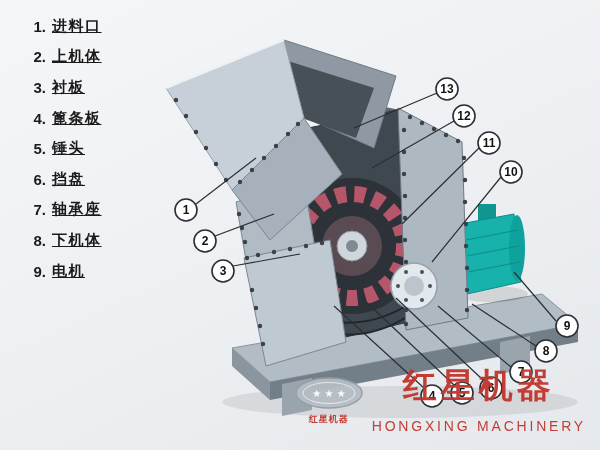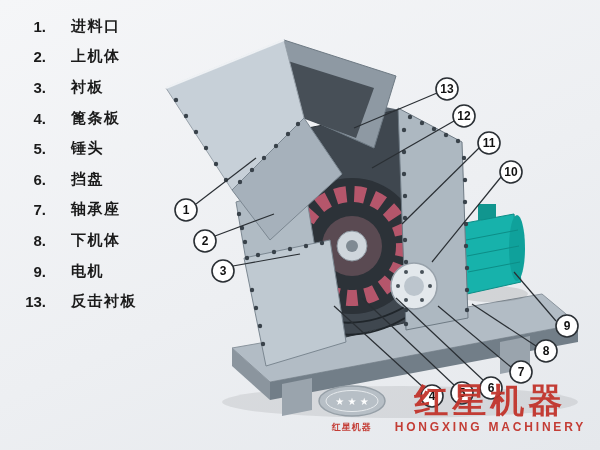--- a/index.html
+++ b/index.html
@@ -10,34 +10,34 @@
   }
   .stage{
     position:relative;width:600px;height:450px;
     background:linear-gradient(155deg,#f5f6f8 0%,#edeff2 55%,#e5e8ec 100%);
   }
   
   .parts-list{position:absolute;left:16px;top:11px;z-index:3;}
   .parts-row{display:flex;align-items:center;height:30.6px;
     font-size:15px;font-weight:bold;color:#1b1b1b;}
   .parts-num{width:30px;text-align:right;}
-  .parts-lbl{margin-left:25px;letter-spacing:1.5px;}
+  .parts-lbl{margin-left:6px;letter-spacing:1.5px;text-decoration:underline;}
   
   .machine{position:absolute;left:0;top:0;z-index:1;}
   
   .logo{position:absolute;right:14px;bottom:16px;z-index:4;
     display:flex;align-items:center;gap:7px;opacity:.95;}
   .emblem-wrap{display:flex;flex-direction:column;align-items:center;}
   .emblem-caption{font-size:9px;color:#c2342c;font-weight:bold;
     letter-spacing:1px;margin-top:1px;}
   .logo-text{display:flex;flex-direction:column;align-items:center;}
   .logo-main{font-size:34px;font-weight:bold;color:#c2342c;
     letter-spacing:4px;line-height:1;}
-  .logo-sub{font-size:12px;font-weight:bold;color:#c2342c;
-    letter-spacing:2.8px;margin-top:3px;}
+  .logo-sub{font-size:14px;font-weight:normal;color:#c2342c;
+    letter-spacing:2.8px;margin-top:16px;}
 </style>
 </head>
 <body>
 
 <div class="stage">
 
   <div class="parts-list">
     <div class="parts-row">
         <span class="parts-num">1.</span>
         <span class="parts-lbl">进料口</span>
@@ -66,24 +66,20 @@
         <span class="parts-num">7.</span>
         <span class="parts-lbl">轴承座</span>
       </div>
     <div class="parts-row">
         <span class="parts-num">8.</span>
         <span class="parts-lbl">下机体</span>
       </div>
     <div class="parts-row">
         <span class="parts-num">9.</span>
         <span class="parts-lbl">电机</span>
-      </div>
-    <div class="parts-row">
-        <span class="parts-num">13.</span>
-        <span class="parts-lbl">反击衬板</span>
       </div>
   </div>
 
   <svg class="machine" width="600" height="450" viewBox="0 0 600 450">
 
     <ellipse cx="400" cy="402" rx="178" ry="16" fill="rgba(0,0,0,0.08)"></ellipse>
 
     <g>
       <polygon points="232,348 542,294 578,324 270,382" fill="#b2bcc5" stroke="#8a949d" stroke-width="1"></polygon>
       <polygon points="270,382 578,324 578,342 270,400" fill="#727e88"></polygon>

